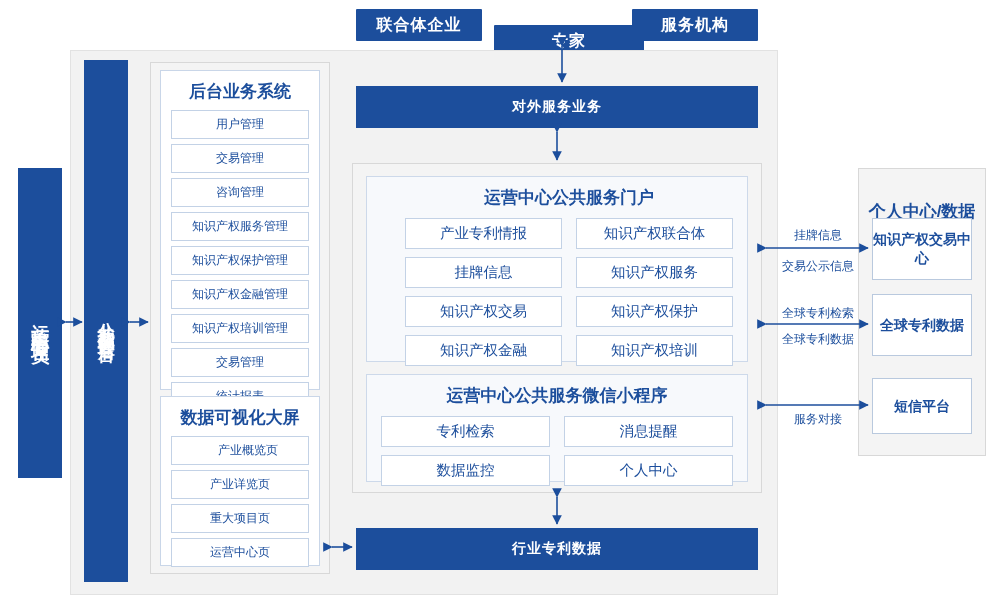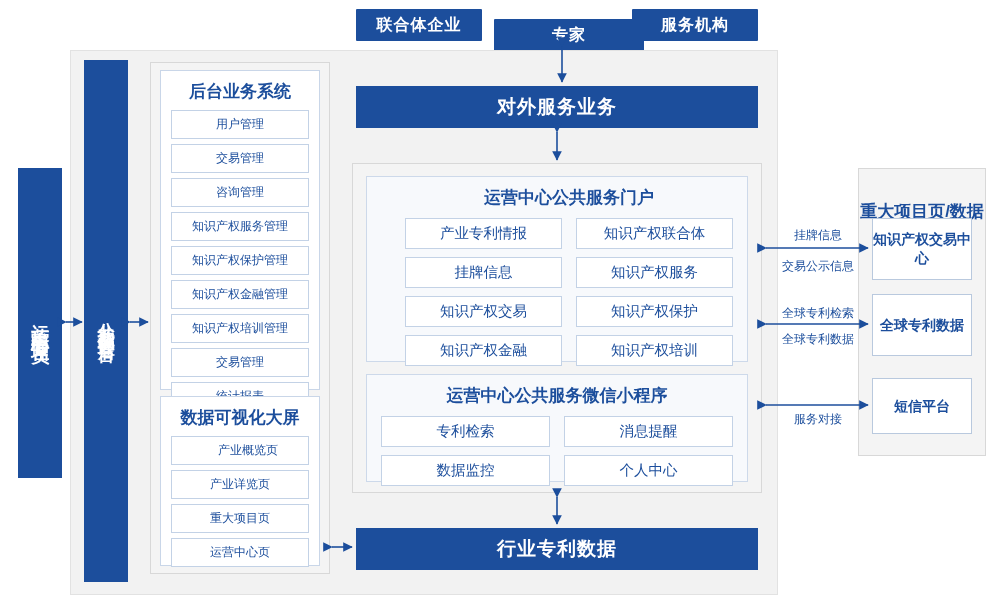--- a/index.html
+++ b/index.html
@@ -28,21 +28,21 @@
     align-items: center;
     justify-content: center;
     font-weight: bold;
     letter-spacing: 1px;
   }
   .solid-top {
     font-size: 16px;
     border-radius: 1px;
   }
   .solid-wide {
-    font-size: 19px;
+    font-size: 14px;
   }
   .vertical-bar {
     background: #1c4e9c;
     color: #ffffff;
     font-weight: bold;
     display: flex;
     align-items: center;
     justify-content: center;
     writing-mode: vertical-rl;
     text-orientation: upright;
@@ -117,21 +117,21 @@
   svg.arrows { position: absolute; left: 0; top: 0; width: 1000px; height: 601px; pointer-events: none; }
 </style>
 </head>
 <body>
 
 <div id="canvas">
 
   <div class="abs solid solid-top" style="left:356px; top:9px; width:126px; height:32px;">
     <span>联合体企业</span>
   </div>
-  <div class="abs solid solid-top" style="left:494px; top:19px; width:150px; height:32px;">
+  <div class="abs solid solid-top" style="left:494px; top:25px; width:150px; height:32px;">
     <span>专家</span>
   </div>
   <div class="abs solid solid-top" style="left:632px; top:9px; width:126px; height:32px;">
     <span>服务机构</span>
   </div>
 
   <div class="abs lbl" style="left:470px; top:58px; width:90px; font-weight:bold; font-size:13px;">
     <span>互联网</span>
   </div>
 
@@ -201,21 +201,21 @@
       <div class="cell big" style="height:29px;">个人中心</div>
     </div>
   </div>
 
   <div class="abs solid solid-wide" style="left:356px; top:528px; width:402px; height:42px;">
     <span>行业专利数据</span>
   </div>
 
   <div class="abs grey-panel" style="left:858px; top:168px; width:128px; height:288px; background:#f4f4f4;"></div>
   <div class="abs ext-title" style="left:856px; top:200px; width:132px;">
-    <span>重大项目页/数据</span>
+    <span>个人中心/数据</span>
   </div>
   <div class="abs ext-cell" style="left:872px; top:218px; width:100px; height:62px;">知识产权交易中心</div>
   <div class="abs ext-cell" style="left:872px; top:294px; width:100px; height:62px;">全球专利数据</div>
   <div class="abs ext-cell" style="left:872px; top:378px; width:100px; height:56px;">短信平台</div>
 
   <div class="abs lbl" style="left:780px; top:227px; width:76px;">挂牌信息</div>
   <div class="abs lbl" style="left:772px; top:258px; width:92px;">交易公示信息</div>
   <div class="abs lbl" style="left:772px; top:305px; width:92px;">全球专利检索</div>
   <div class="abs lbl" style="left:772px; top:331px; width:92px;">全球专利数据</div>
   <div class="abs lbl" style="left:780px; top:411px; width:76px;">服务对接</div>

